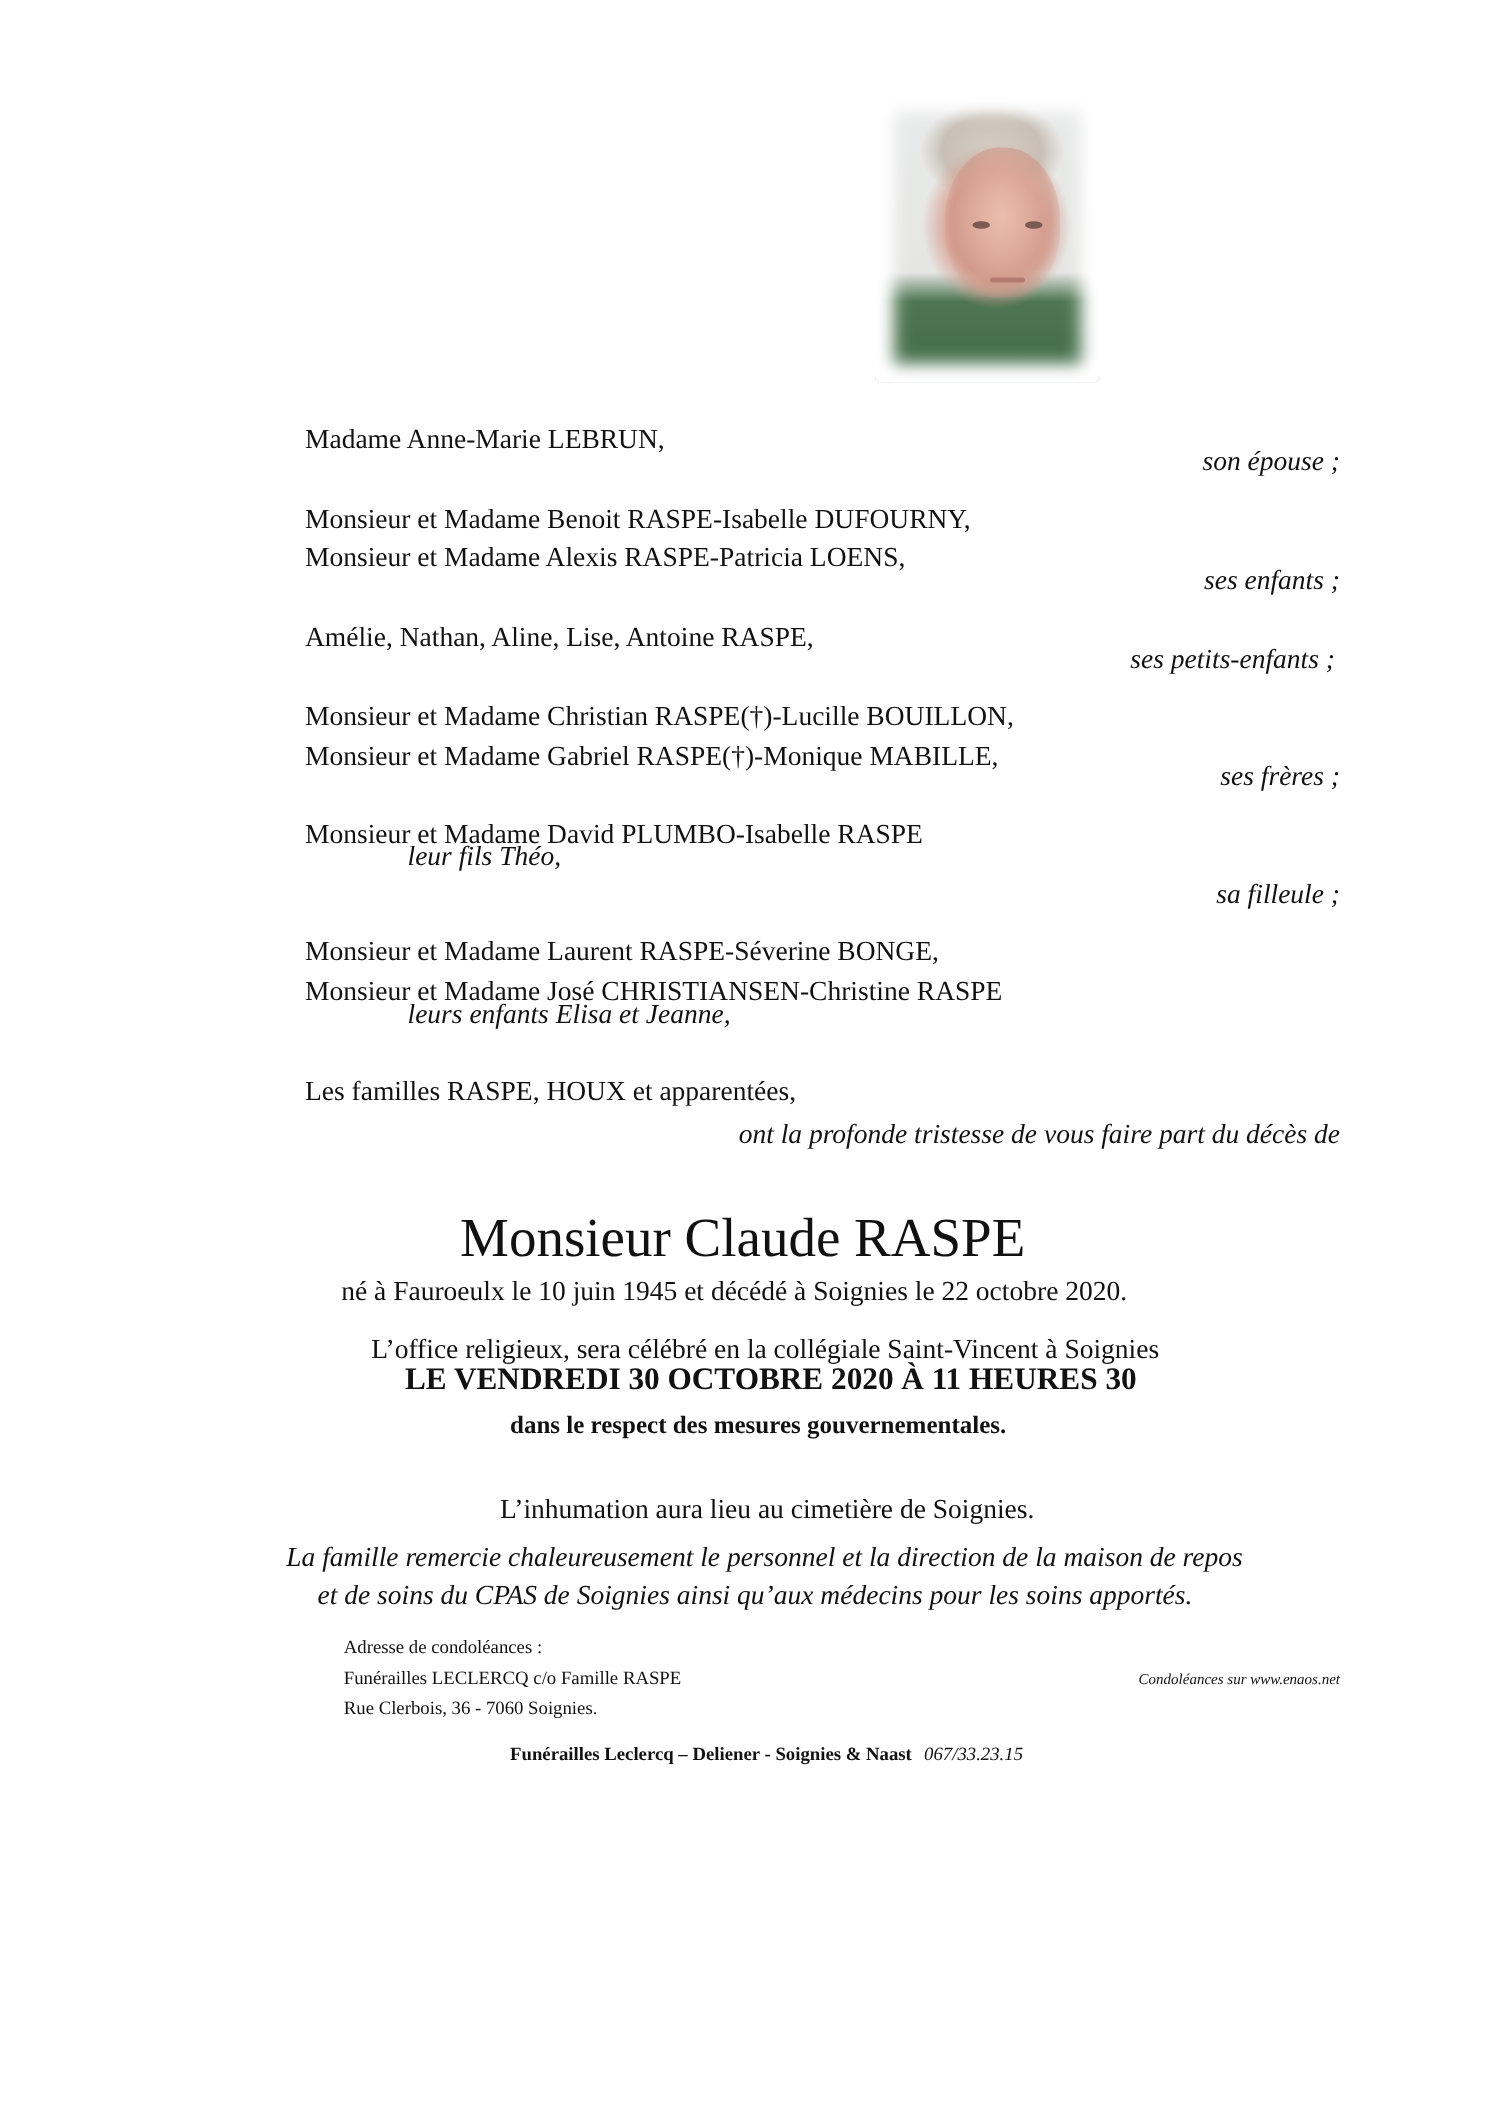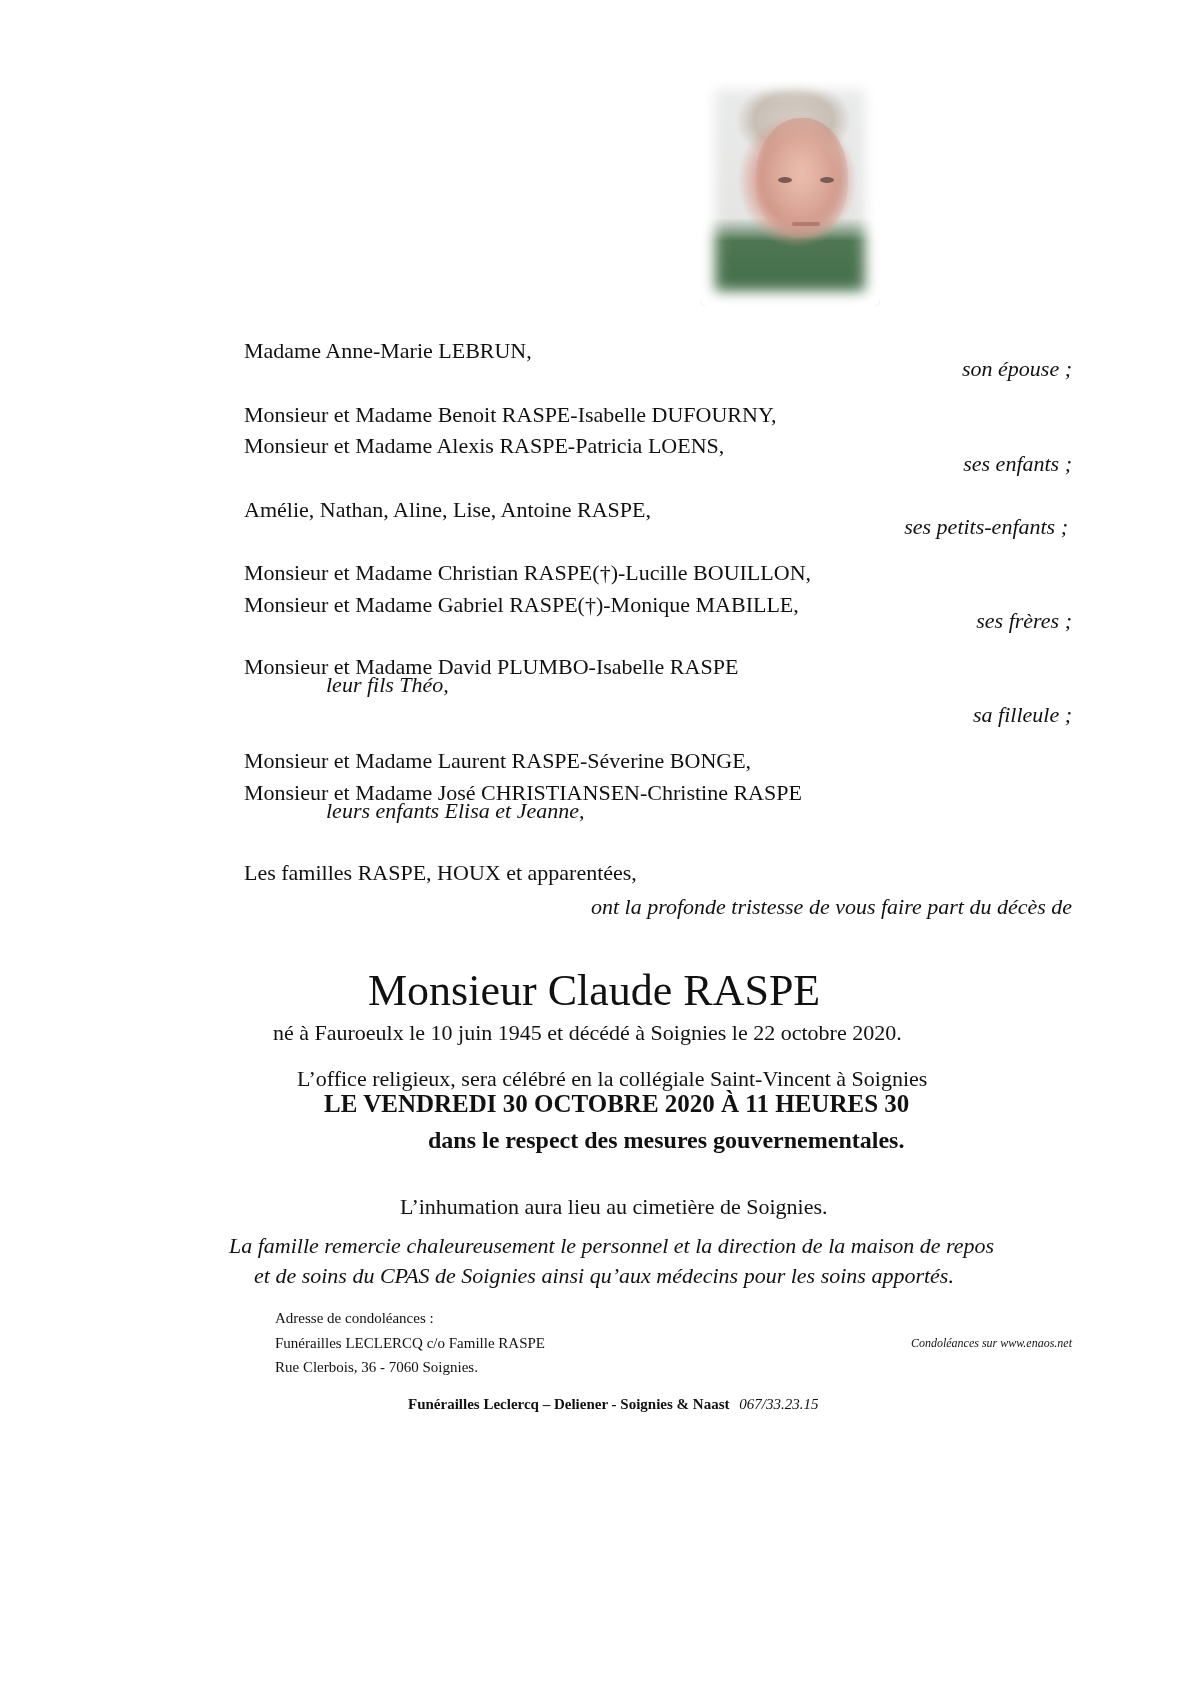--- a/index.html
+++ b/index.html
@@ -71,21 +71,21 @@
 
 <div class="abs reg" style="left:244px; top:844px;">Les familles RASPE, HOUX et apparentées,</div>
 
 <div class="abs ital rel" style="top:894px;">ont la profonde tristesse de vous faire part du décès de</div>
 
 <div class="abs" style="left:368px; top:932px; font-size:44px; line-height:54px;margin-top:32px;">Monsieur Claude RASPE</div>
 
 <div class="abs reg" style="left:273px; top:1004px;">né à Fauroeulx le 10 juin 1945 et décédé à Soignies le 22 octobre 2020.</div>
 <div class="abs reg" style="left:297px; top:1050px;">L’office religieux, sera célébré en la collégiale Saint-Vincent à Soignies</div>
 <div class="abs bold" style="left:324px; top:1088px; font-size:25px; line-height:32px;">LE VENDREDI 30 OCTOBRE 2020 À 11 HEURES 30</div>
-<div class="abs bold" style="left:408px; top:1126px; font-size:24px; line-height:28px;margin-left:20px;">dans le respect des mesures gouvernementales.</div>
+<div class="abs bold" style="left:408px; top:1126px; font-size:20px; line-height:28px;">dans le respect des mesures gouvernementales.</div>
 <div class="abs reg" style="left:400px; top:1178px;">L’inhumation aura lieu au cimetière de Soignies.</div>
 
 <div class="abs ital" style="left:229px; top:1231px; line-height:30px;">La famille remercie chaleureusement le personnel et la direction de la maison de repos</div>
 <div class="abs ital" style="left:254px; top:1261px; line-height:30px;">et de soins du CPAS de Soignies ainsi qu’aux médecins pour les soins apportés.</div>
 
 <div class="abs small" style="left:275px; top:1306px;">Adresse de condoléances :</div>
 <div class="abs small" style="left:275px; top:1331px;">Funérailles LECLERCQ c/o Famille RASPE</div>
 <div class="abs small" style="left:275px; top:1355px;">Rue Clerbois, 36 - 7060 Soignies.</div>
 <div class="abs small" style="right:122px; top:1331px; font-style:italic; font-size:12px;">Condoléances sur www.enaos.net</div>
 

